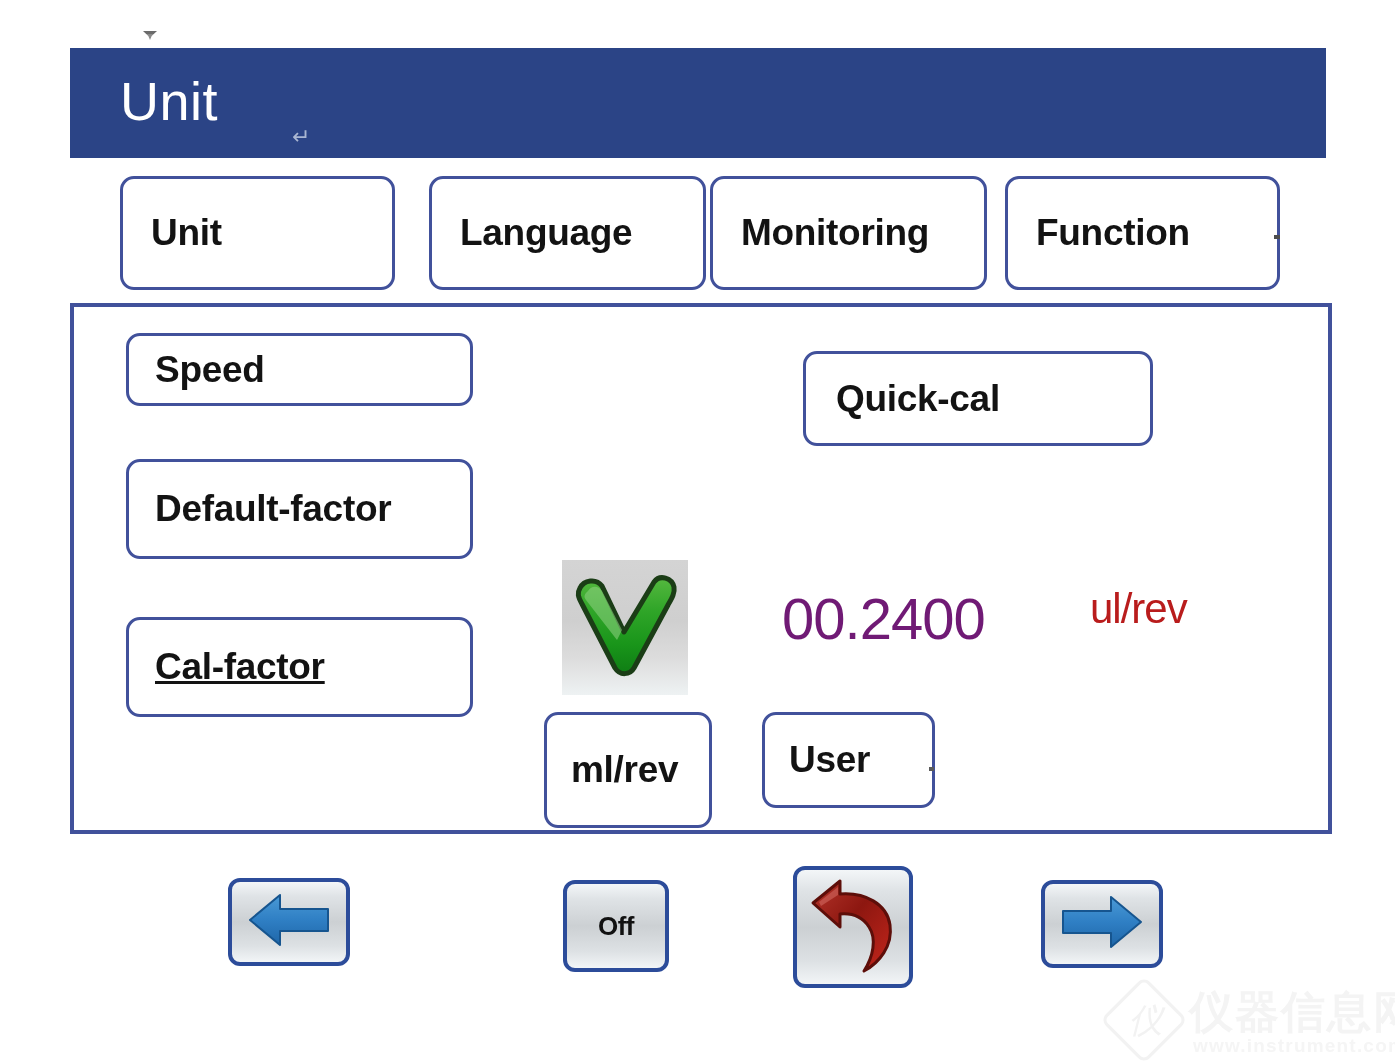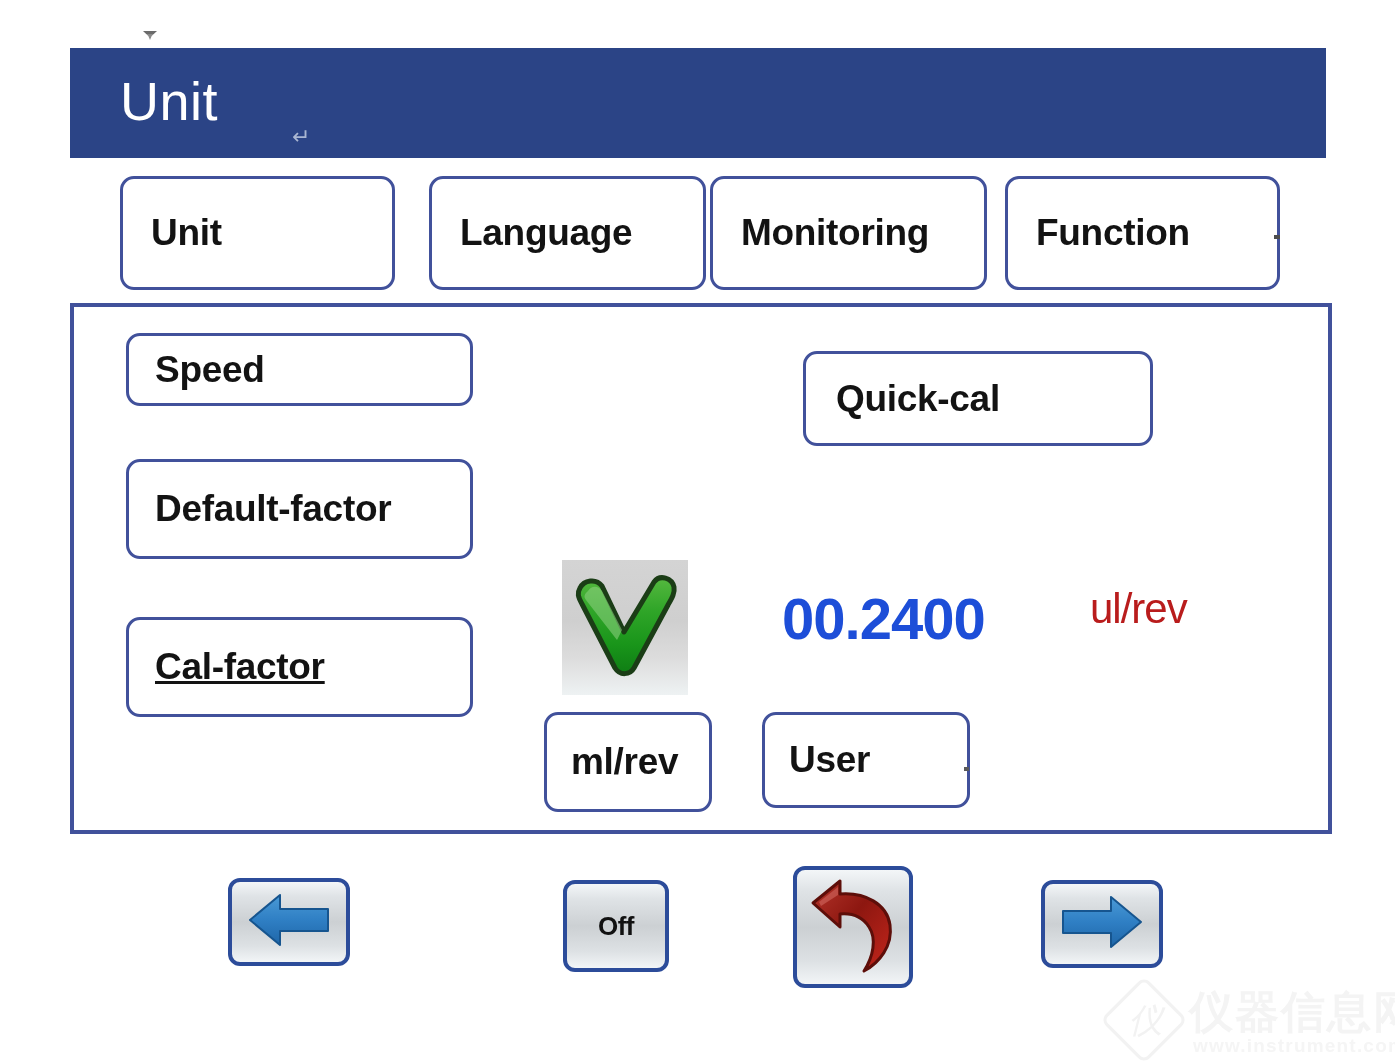--- a/index.html
+++ b/index.html
@@ -126,42 +126,42 @@
     white-space: nowrap;
   }
 
   
   .btn-speed          { left: 52px;  top: 26px;  width: 347px; height: 73px; }
   .btn-default-factor { left: 52px;  top: 152px; width: 347px; height: 100px; text-align: center; }
   .btn-cal-factor     { left: 52px;  top: 310px; width: 347px; height: 100px; text-decoration: underline; }
 
   
   .btn-quick-cal { left: 713px; top: 44px;  width: 350px; height: 95px;  padding-left: 30px; margin-left: 16px; }
-  .btn-mlrev     { left: 470px; top: 405px; width: 168px; height: 100px; padding-left: 24px; }
-  .btn-user      { left: 688px; top: 405px; width: 208px; height: 96px;  padding-left: 24px; }
+  .btn-mlrev     { left: 470px; top: 405px; width: 168px; height: 116px; padding-left: 24px; }
+  .btn-user      { left: 688px; top: 405px; width: 173px; height: 96px;  padding-left: 24px; }
 
   
   .check-icon {
     position: absolute;
     left: 488px;
     top: 253px;
     width: 126px;
     height: 135px;
     background: linear-gradient(to bottom, #d4d4d4 0%, #cfcfcf 45%, #dcdcdc 72%, #eef2f3 100%);
   }
   .check-icon svg { display: block; }
 
   
   .value-text {
     position: absolute;
     left: 708px;
     top: 278px;
     font-size: 58px;
-    font-weight: 700;
-    color: #1d4ed8;
+    font-weight: 400;
+    color: #701a75;
     letter-spacing: -1px;
     white-space: nowrap;
   }
   .unit-text {
     position: absolute;
     left: 1016px;
     top: 278px;
     font-size: 42px;
     font-weight: 400;
     color: #b91c1c;

